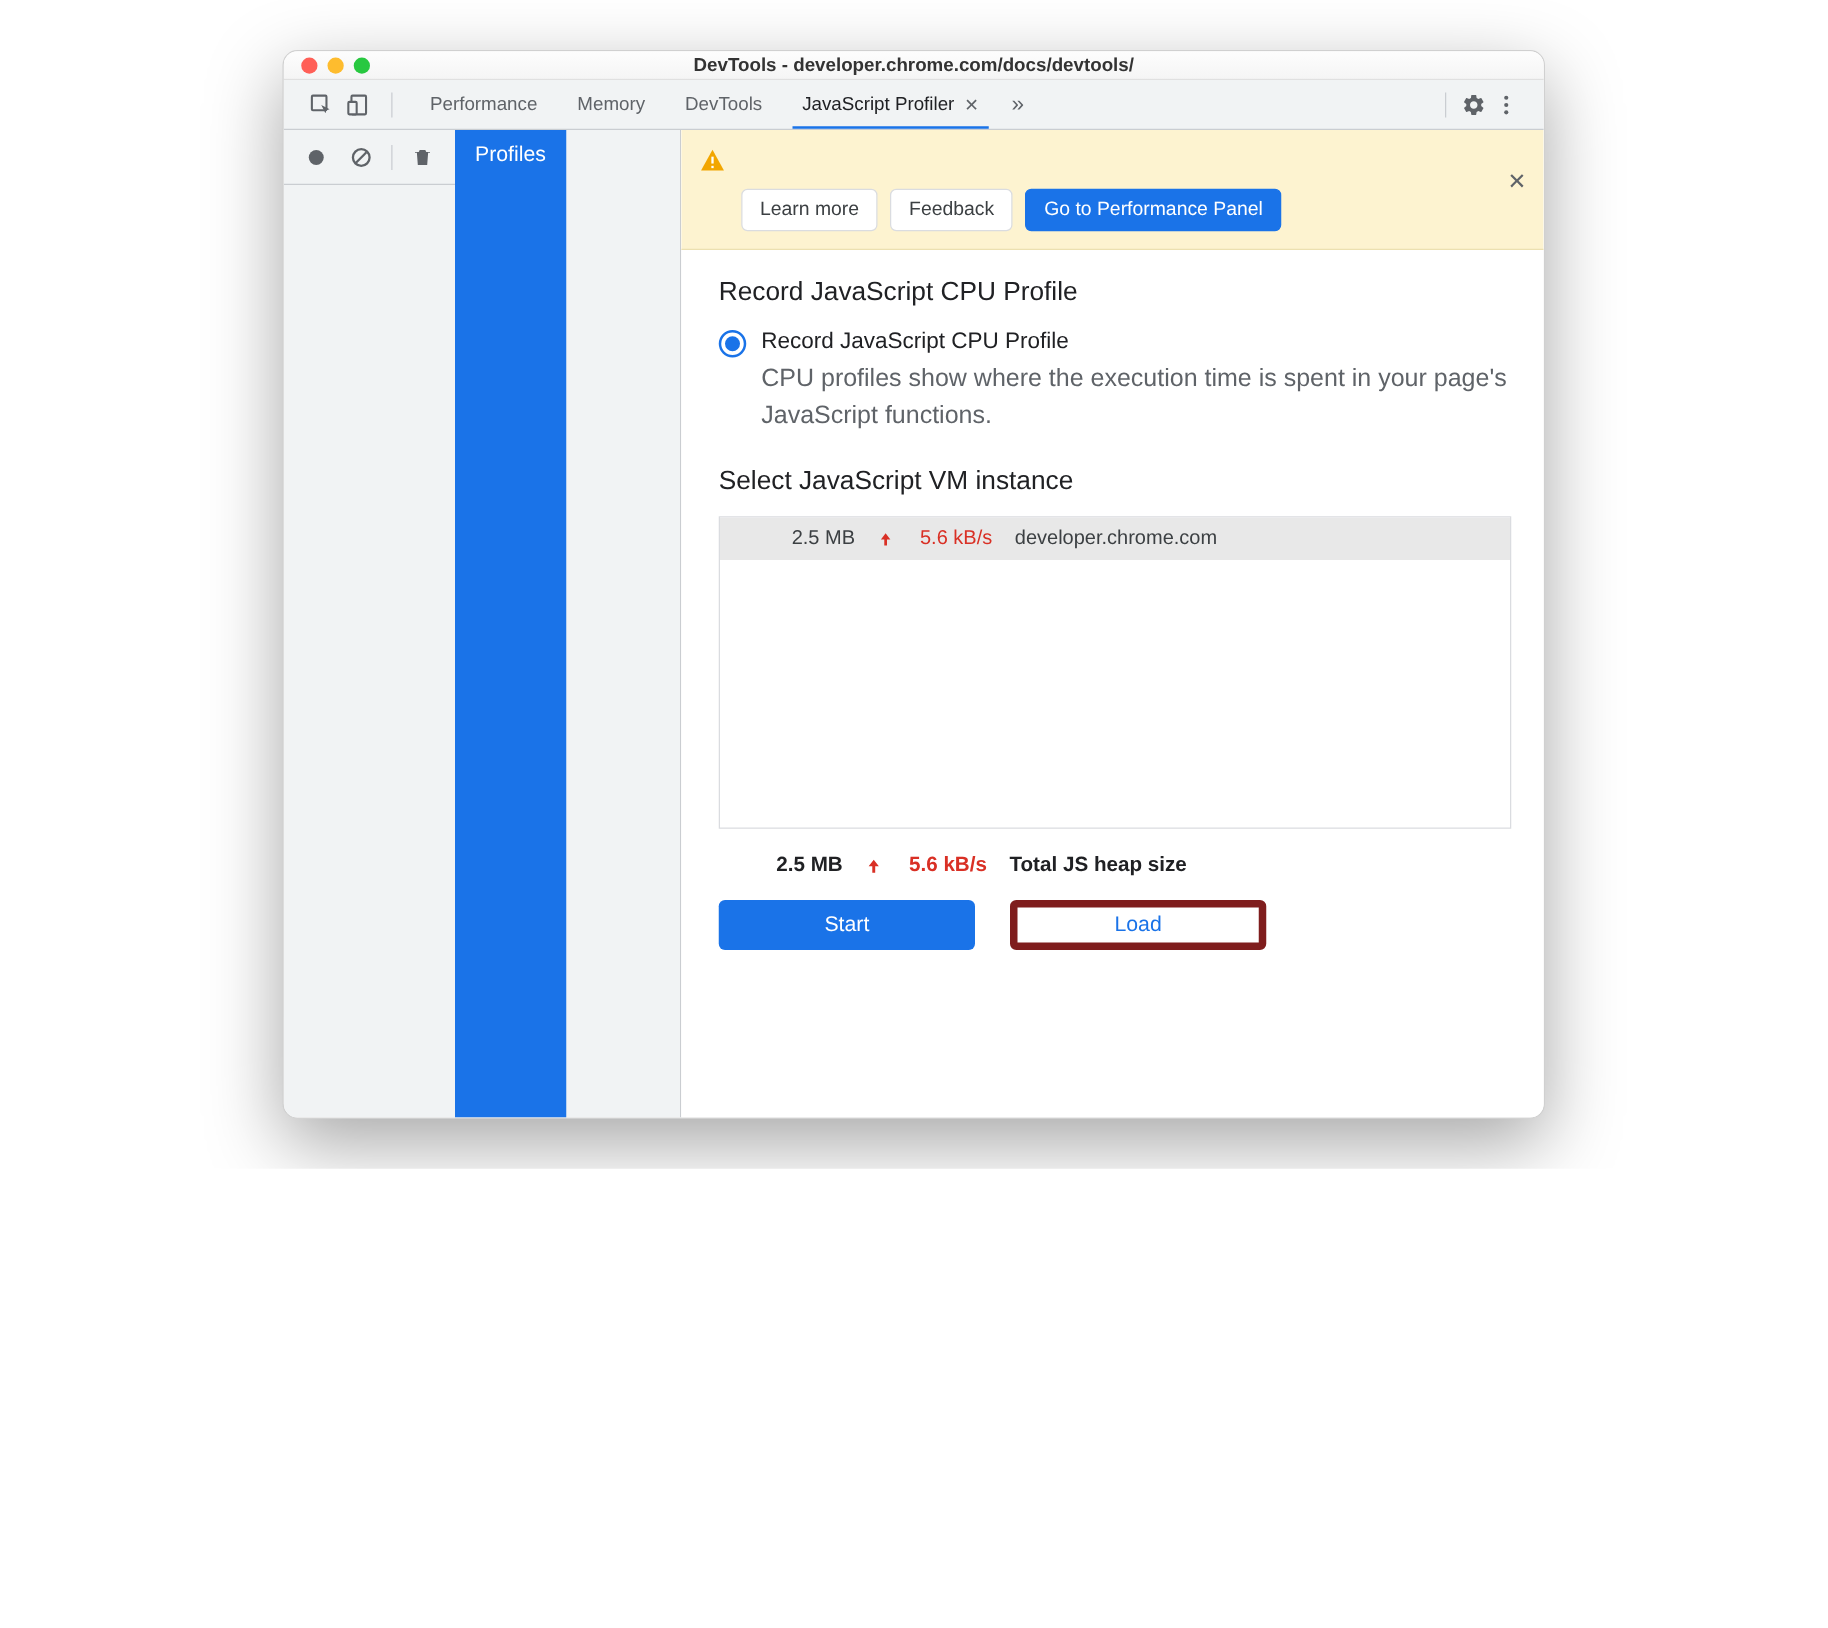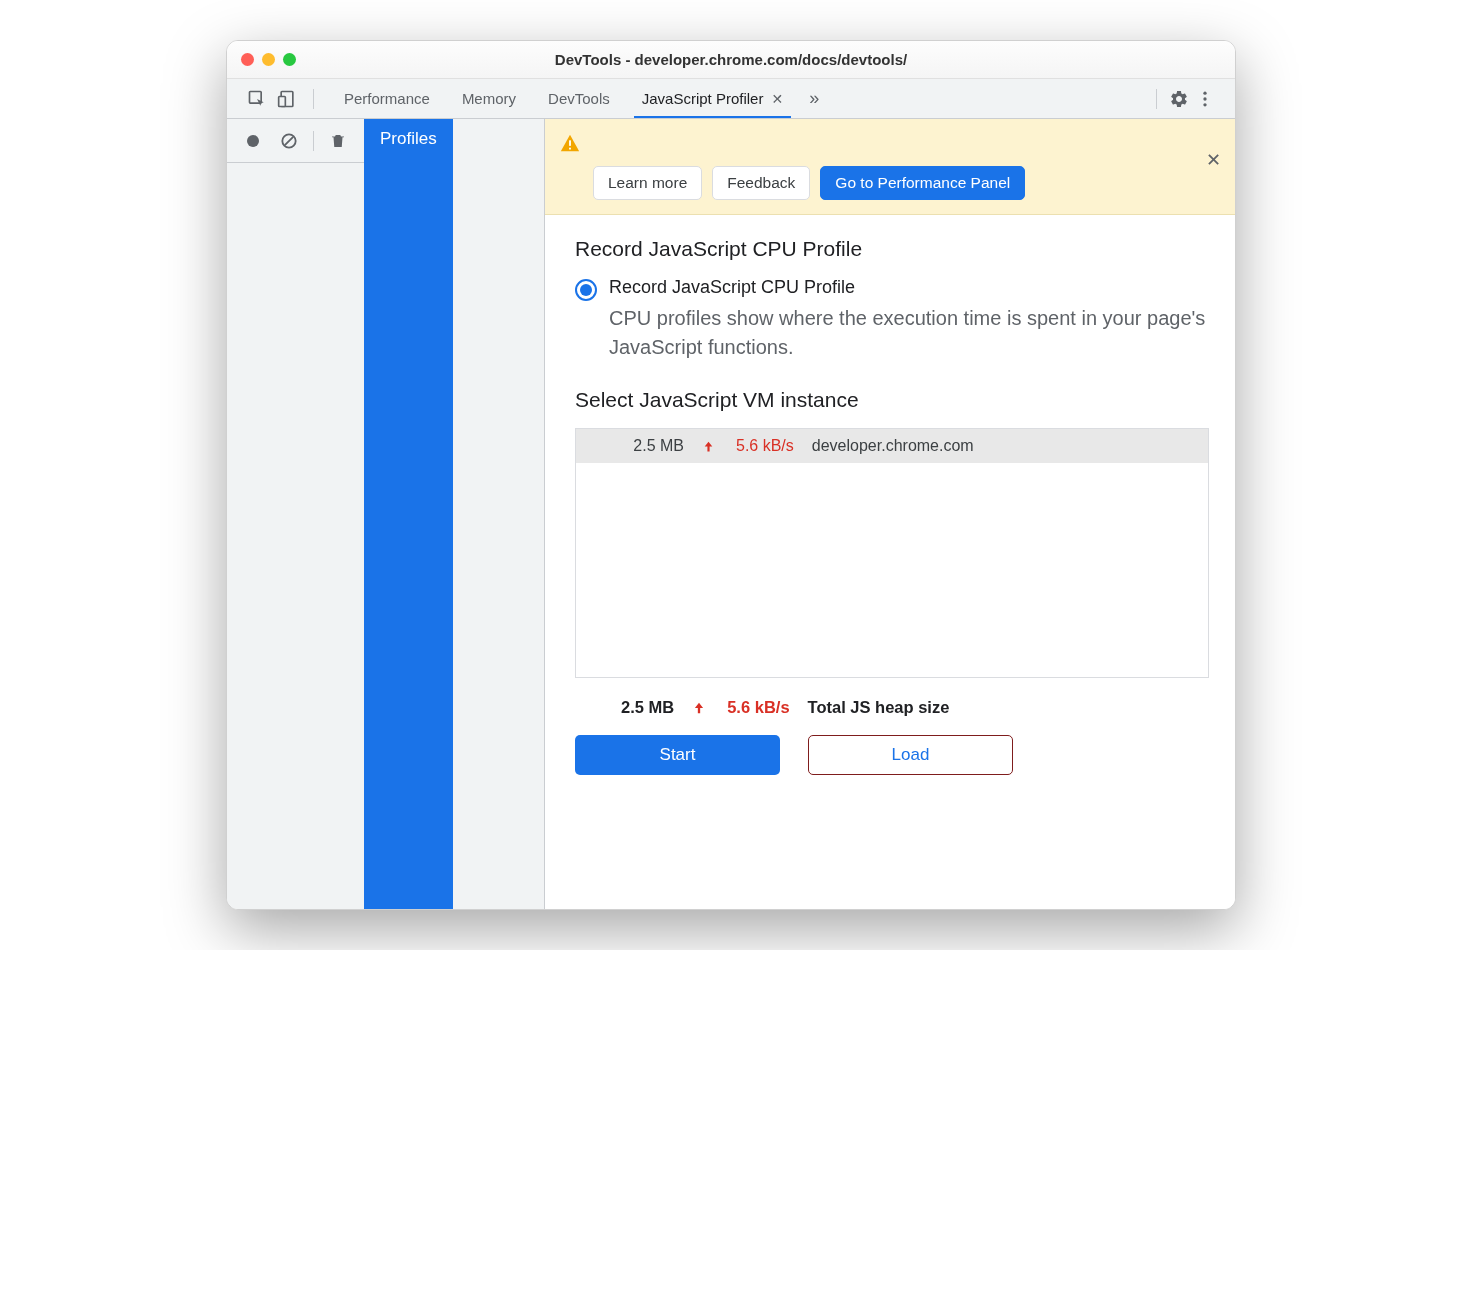--- a/index.html
+++ b/index.html
@@ -14,21 +14,21 @@
     .window {
       width: 1010px;
       background: #fff;
       border-radius: 12px;
       box-shadow: 0 20px 60px rgba(0,0,0,0.35);
       overflow: hidden;
       border: 1px solid #d0d0d0;
     }
     
     .titlebar {
-      height: 38px;
+      height: 23px;
       background: linear-gradient(#fdfdfd, #f5f5f5);
       display: flex;
       align-items: center;
       padding: 0 14px;
       border-bottom: 1px solid #e0e0e0;
       position: relative;
     }
     .traffic-lights { display: flex; gap: 8px; }
     .tl { width: 13px; height: 13px; border-radius: 50%; }
     .tl.red { background: #ff5f57; }
@@ -225,21 +225,21 @@
     .totals-label { font-weight: 600; }
     .action-row { display: flex; gap: 28px; }
     .big-btn {
       width: 205px; height: 40px;
       display: flex; align-items: center; justify-content: center;
       font-size: 17px;
       border-radius: 5px;
       cursor: pointer;
     }
     .big-btn.primary { background: #1a73e8; color: #fff; border: none; }
-    .big-btn.secondary { background: #fff; color: #1a73e8; border: 1px solid #7f1d1d; }
+    .big-btn.secondary { background: #fff; color: #1a73e8; border: 6px solid #7f1d1d; }
     svg { display: block; }
   </style>
 </head>
 <body>
 
 <div class="window">
 
   <div class="titlebar">
     <div class="traffic-lights">
       <div class="tl red"></div>

